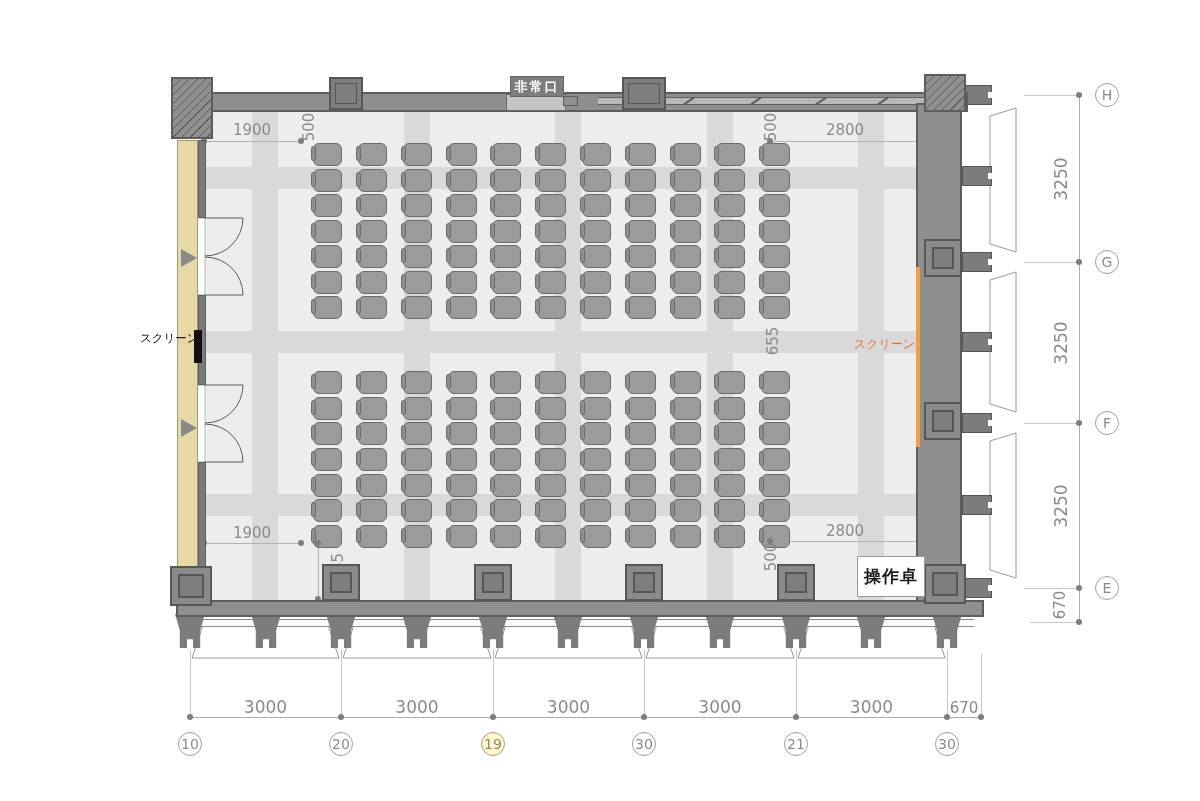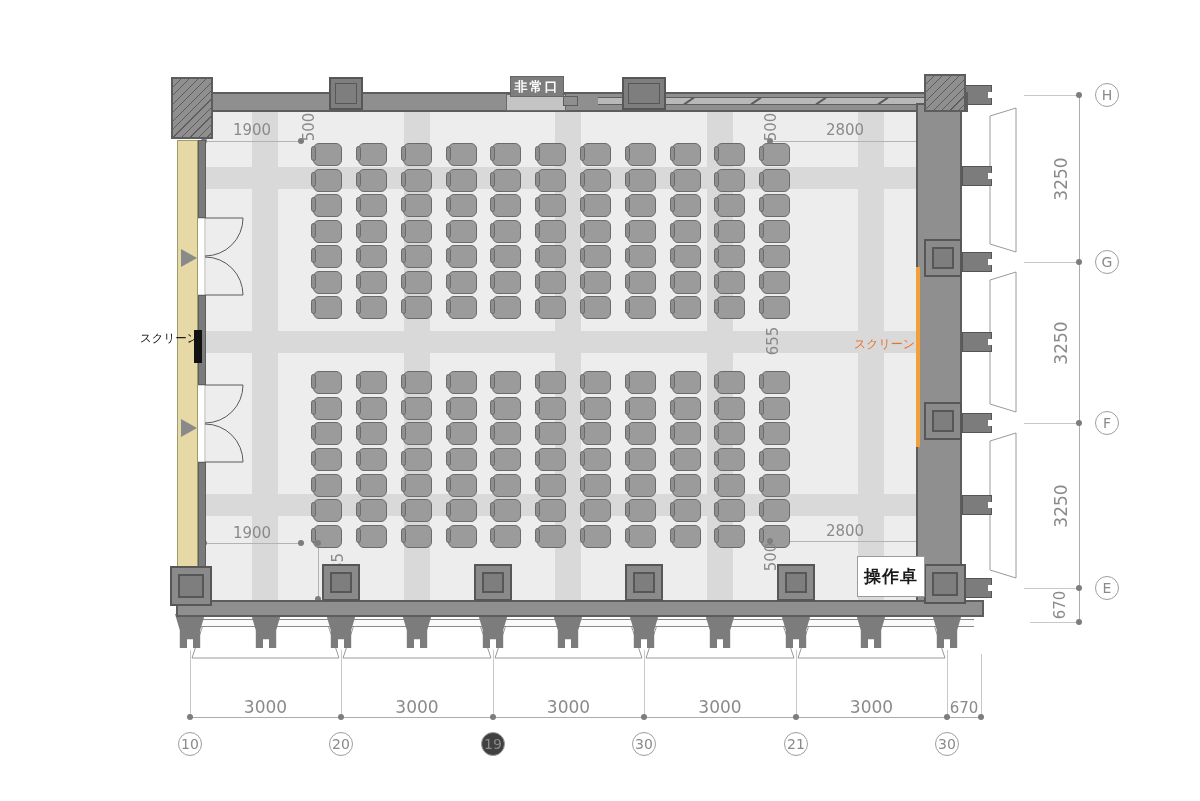--- a/index.html
+++ b/index.html
@@ -559,21 +559,21 @@
     <div style="position: absolute; box-sizing: border-box; left: 190px; top: 650px; width: 1px; height: 67px; background: rgb(200, 200, 200); z-index: 2;"></div>
     <div style="position: absolute; box-sizing: border-box; left: 187px; top: 714px; width: 6px; height: 6px; border-radius: 50%; background: rgb(125, 125, 125); z-index: 4;"></div>
     <div style="position: absolute; box-sizing: border-box; left: 178px; top: 732px; width: 24px; height: 24px; border: 1px solid rgb(158, 158, 158); border-radius: 50%; background: rgb(255, 255, 255); font-size: 14px; line-height: 22px; text-align: center; color: rgb(138, 138, 138); z-index: 4;">10</div>
     <div style="position: absolute; box-sizing: border-box; left: 225.5px; top: 697px; width: 80px; font-size: 17px; font-family: inherit; color: rgb(138, 138, 138); text-align: center; white-space: nowrap; z-index: 4;">3000</div>
     <div style="position: absolute; box-sizing: border-box; left: 341px; top: 650px; width: 1px; height: 67px; background: rgb(200, 200, 200); z-index: 2;"></div>
     <div style="position: absolute; box-sizing: border-box; left: 338px; top: 714px; width: 6px; height: 6px; border-radius: 50%; background: rgb(125, 125, 125); z-index: 4;"></div>
     <div style="position: absolute; box-sizing: border-box; left: 329px; top: 732px; width: 24px; height: 24px; border: 1px solid rgb(158, 158, 158); border-radius: 50%; background: rgb(255, 255, 255); font-size: 14px; line-height: 22px; text-align: center; color: rgb(138, 138, 138); z-index: 4;">20</div>
     <div style="position: absolute; box-sizing: border-box; left: 377px; top: 697px; width: 80px; font-size: 17px; font-family: inherit; color: rgb(138, 138, 138); text-align: center; white-space: nowrap; z-index: 4;">3000</div>
     <div style="position: absolute; box-sizing: border-box; left: 493px; top: 650px; width: 1px; height: 67px; background: rgb(200, 200, 200); z-index: 2;"></div>
     <div style="position: absolute; box-sizing: border-box; left: 490px; top: 714px; width: 6px; height: 6px; border-radius: 50%; background: rgb(125, 125, 125); z-index: 4;"></div>
-    <div style="position: absolute; box-sizing: border-box; left: 481px; top: 732px; width: 24px; height: 24px; border: 1px solid rgb(158, 158, 158); border-radius: 50%; background: #404040; font-size: 14px; line-height: 22px; text-align: center; color: rgb(138, 138, 138); z-index: 4;">19</div>
+    <div style="position: absolute; box-sizing: border-box; left: 481px; top: 732px; width: 24px; height: 24px; border: 1px solid rgb(158, 158, 158); border-radius: 50%; background: #fef9c3; font-size: 14px; line-height: 22px; text-align: center; color: rgb(138, 138, 138); z-index: 4;">19</div>
     <div style="position: absolute; box-sizing: border-box; left: 528.5px; top: 697px; width: 80px; font-size: 17px; font-family: inherit; color: rgb(138, 138, 138); text-align: center; white-space: nowrap; z-index: 4;">3000</div>
     <div style="position: absolute; box-sizing: border-box; left: 644px; top: 650px; width: 1px; height: 67px; background: rgb(200, 200, 200); z-index: 2;"></div>
     <div style="position: absolute; box-sizing: border-box; left: 641px; top: 714px; width: 6px; height: 6px; border-radius: 50%; background: rgb(125, 125, 125); z-index: 4;"></div>
     <div style="position: absolute; box-sizing: border-box; left: 632px; top: 732px; width: 24px; height: 24px; border: 1px solid rgb(158, 158, 158); border-radius: 50%; background: rgb(255, 255, 255); font-size: 14px; line-height: 22px; text-align: center; color: rgb(138, 138, 138); z-index: 4;">30</div>
     <div style="position: absolute; box-sizing: border-box; left: 680px; top: 697px; width: 80px; font-size: 17px; font-family: inherit; color: rgb(138, 138, 138); text-align: center; white-space: nowrap; z-index: 4;">3000</div>
     <div style="position: absolute; box-sizing: border-box; left: 796px; top: 650px; width: 1px; height: 67px; background: rgb(200, 200, 200); z-index: 2;"></div>
     <div style="position: absolute; box-sizing: border-box; left: 793px; top: 714px; width: 6px; height: 6px; border-radius: 50%; background: rgb(125, 125, 125); z-index: 4;"></div>
     <div style="position: absolute; box-sizing: border-box; left: 784px; top: 732px; width: 24px; height: 24px; border: 1px solid rgb(158, 158, 158); border-radius: 50%; background: rgb(255, 255, 255); font-size: 14px; line-height: 22px; text-align: center; color: rgb(138, 138, 138); z-index: 4;">21</div>
     <div style="position: absolute; box-sizing: border-box; left: 831.5px; top: 697px; width: 80px; font-size: 17px; font-family: inherit; color: rgb(138, 138, 138); text-align: center; white-space: nowrap; z-index: 4;">3000</div>
     <div style="position: absolute; box-sizing: border-box; left: 947px; top: 650px; width: 1px; height: 67px; background: rgb(200, 200, 200); z-index: 2;"></div>

